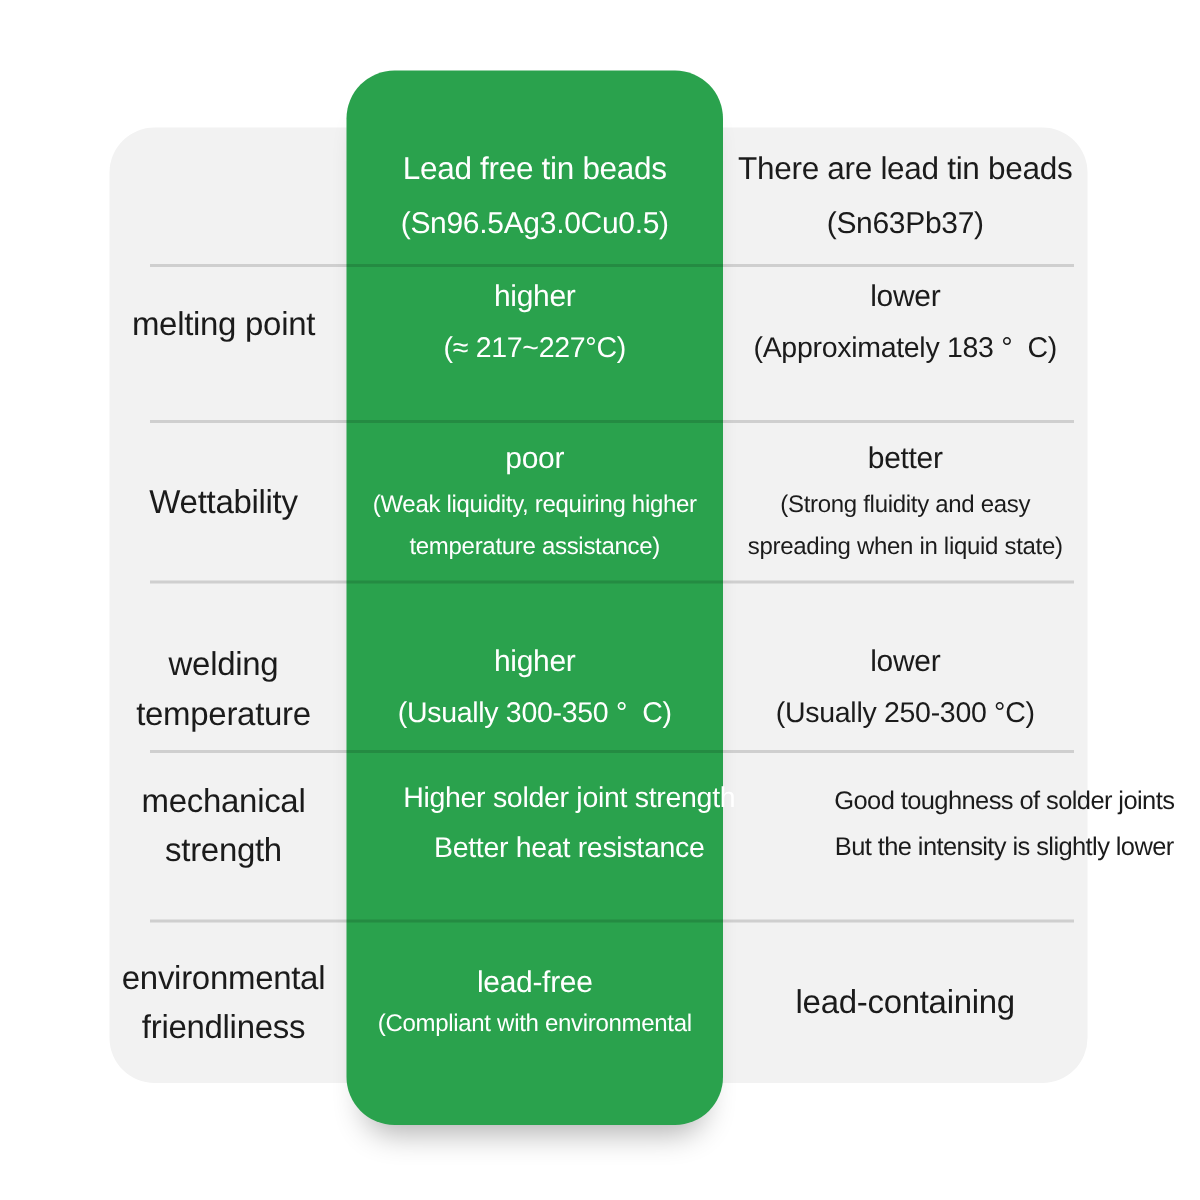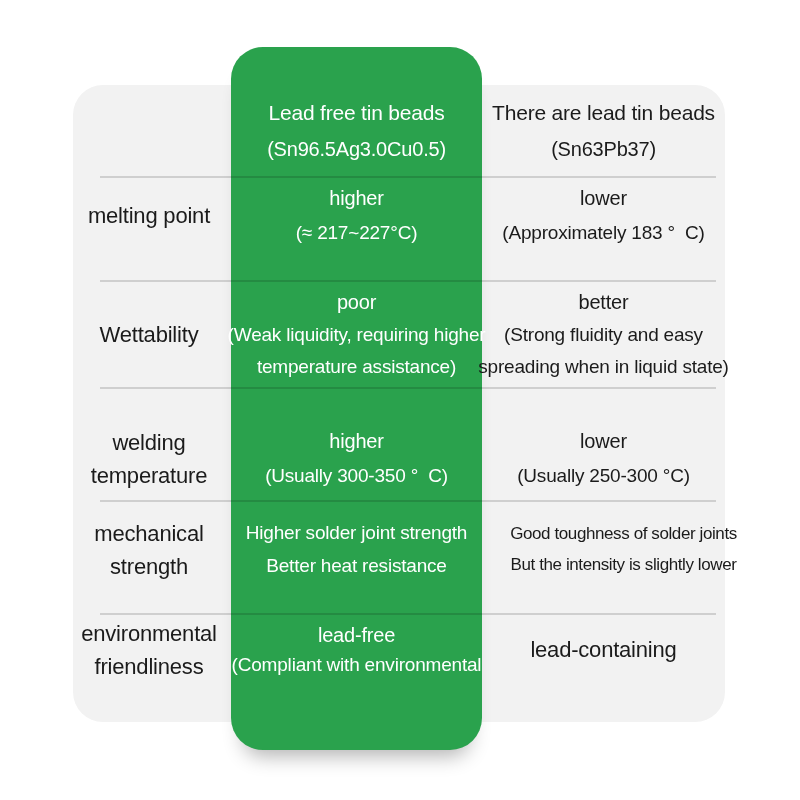--- a/index.html
+++ b/index.html
@@ -65,36 +65,36 @@
     padding-right: 6px;
   }
   .green-cell { color: #ffffff; }
   .right-cell { color: #1b1b1b; }
 
   .t-head  { font-size: 21px; }
   .t-head2 { font-size: 20px; }
   .t-main  { font-size: 20px; }
   .t-main-lg { font-size: 22px; }
   .t-sub-lg  { font-size: 19px; }
-  .t-sub-sm  { font-size: 19px; }
+  .t-sub-sm  { font-size: 16px; }
   .t-mid     { font-size: 19px; }
   .t-mid-dk  { font-size: 17px; letter-spacing: -0.4px; margin-left: 40px; }
 
   .gap13 { gap: 13px; }
   .gap12 { gap: 12px; }
   .gap10 { gap: 10px; }
   .gap11 { gap: 11px; }
   .gap7  { gap: 7px; }
 
   .row-header { top: 85px;  height: 92px; }
   .row-1      { top: 177px; height: 76px; }
   .row-2      { top: 281px; height: 107px; }
   .row-3      { top: 388px; height: 141px; }
-  .row-4      { top: 501px; height: 97px; }
-  .row-5      { top: 596px; height: 108px; }
+  .row-4      { top: 501px; height: 97px; gap: 23px; }
+  .row-5      { top: 614px; height: 108px; }
 
   .d1 { top: 176px; }
   .d2 { top: 280px; }
   .d3 { top: 387px; }
   .d4 { top: 500px; }
   .d5 { top: 613px; }
 </style>
 </head>
 <body>
 

